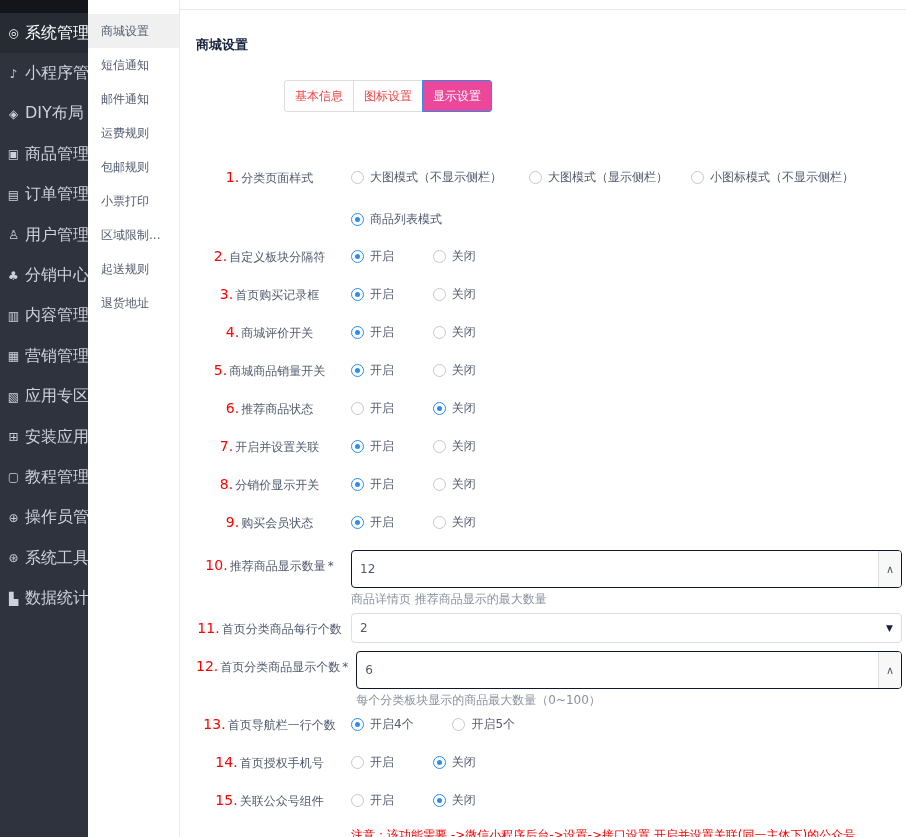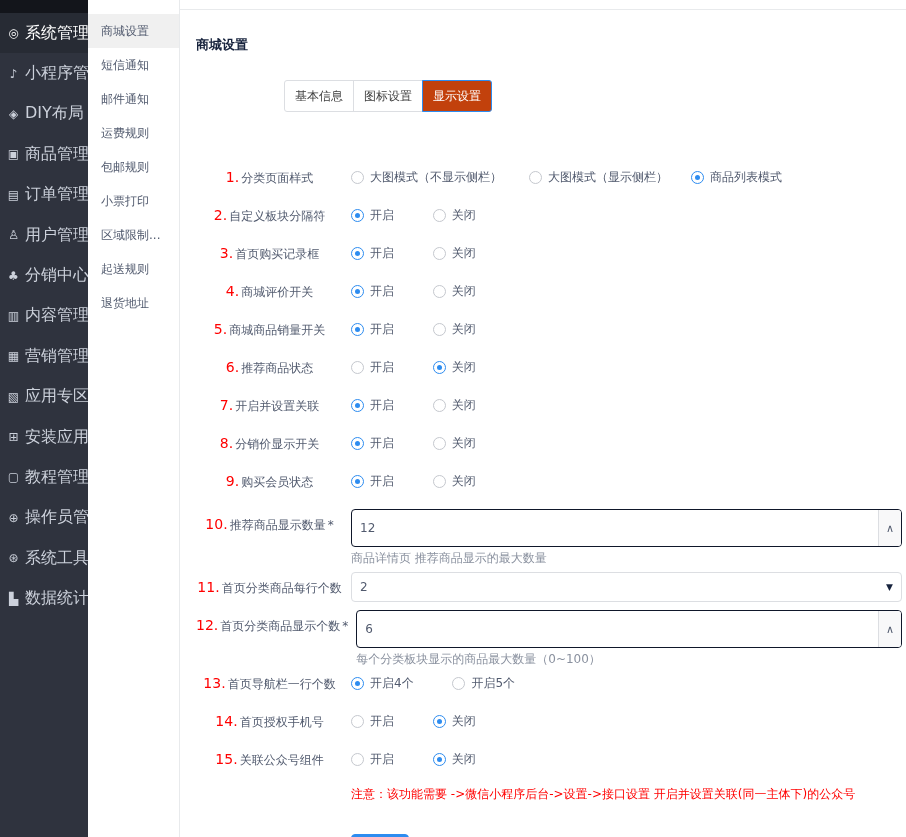--- a/index.html
+++ b/index.html
@@ -16,25 +16,25 @@
 
 .submenu{width:92px;flex:0 0 92px;background:#fff;border-right:1px solid #e8eaec;padding-top:14px;height:100%}
 .sub-item{height:34px;line-height:34px;padding-left:13px;color:#515a6e;cursor:pointer;white-space:nowrap;overflow:hidden}
 .sub-item.on{background:#f0f0f0}
 
 .main{flex:1;background:#fff;overflow:hidden}
 .topline{height:10px;border-bottom:1px solid #e8eaec}
 .content{padding:26px 4px 0 16px}
 .page-title{font-size:13px;color:#17233d;font-weight:600}
 .tabs{display:flex;margin:26px 0 0 88px}
-.tab{height:32px;line-height:30px;padding:0 10px;border:1px solid #dcdee2;background:#fff;color:#404040;cursor:pointer;position:relative}
+.tab{height:32px;line-height:30px;padding:0 10px;border:1px solid #dcdee2;background:#fff;color:#ef4444;cursor:pointer;position:relative}
 .tab+.tab{margin-left:-1px}
 .tab:first-child{border-radius:3px 0 0 3px}
 .tab:last-child{border-radius:0 3px 3px 0}
-.tab.on{background:#c2410c;border-color:#2d8cf0;color:#fff;z-index:1}
+.tab.on{background:#ec4899;border-color:#2d8cf0;color:#fff;z-index:1}
 
 .form{margin-top:55px}
 .row{display:flex;margin-bottom:17px}
 .lbl{flex:0 0 155px;text-align:center;padding-right:8px;line-height:20px;color:#515a6e;white-space:nowrap}
 .input-row .lbl{line-height:30px}
 .input-row{margin-bottom:6px}
 .select-row{margin-bottom:7px}
 .num{color:#ff0000;font-size:14px;margin-right:2px}
 .req{margin-left:2px;color:#515a6e}
 .ctrl{flex:1;min-width:0}
@@ -155,20 +155,24 @@
             <div class="opt-grid">
               <label class="radio">
                   <span class="rdot"></span>
                   <span>大图模式（不显示侧栏）</span>
                 </label>
               <label class="radio">
                   <span class="rdot"></span>
                   <span>大图模式（显示侧栏）</span>
                 </label>
               <label class="radio">
+                  <span class="rdot"></span>
+                  <span>小图标模式（不显示侧栏）</span>
+                </label>
+              <label class="radio">
                   <span class="rdot on"></span>
                   <span>商品列表模式</span>
                 </label>
             </div>
           </div>
         </div>
 
         
         <div class="row">
           <div class="lbl"><span class="num">2.</span><span>自定义板块分隔符</span></div>

